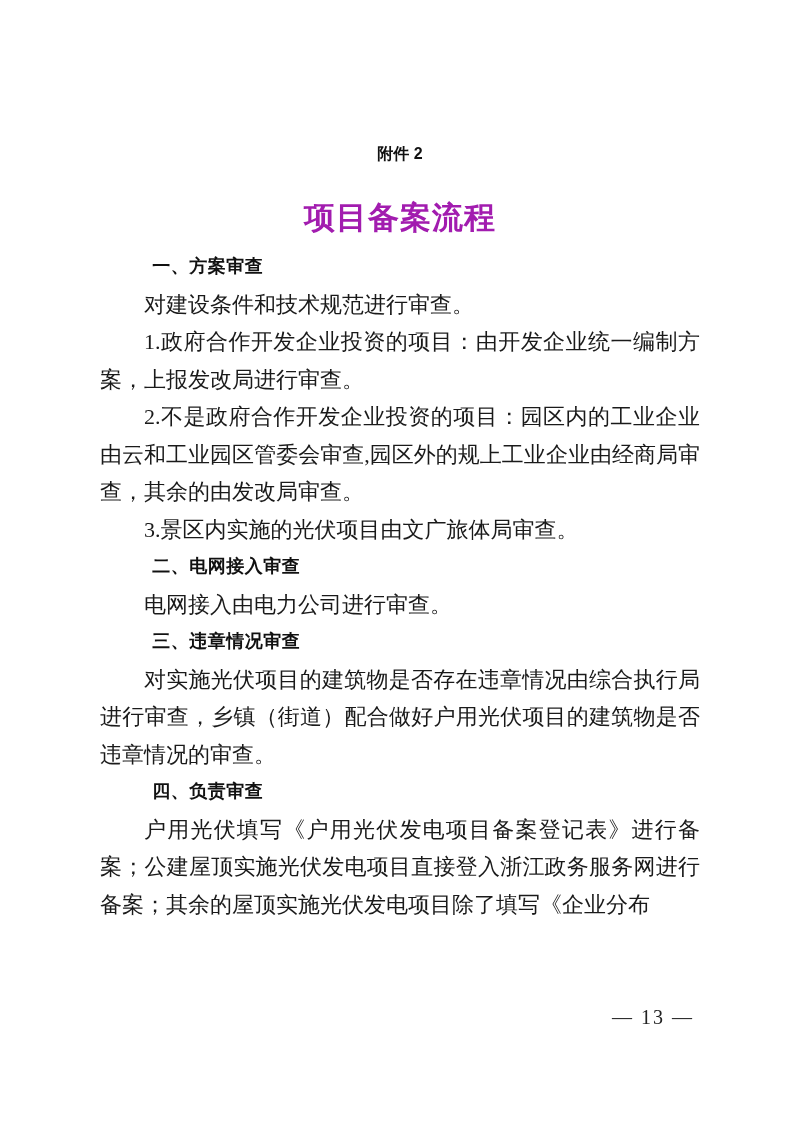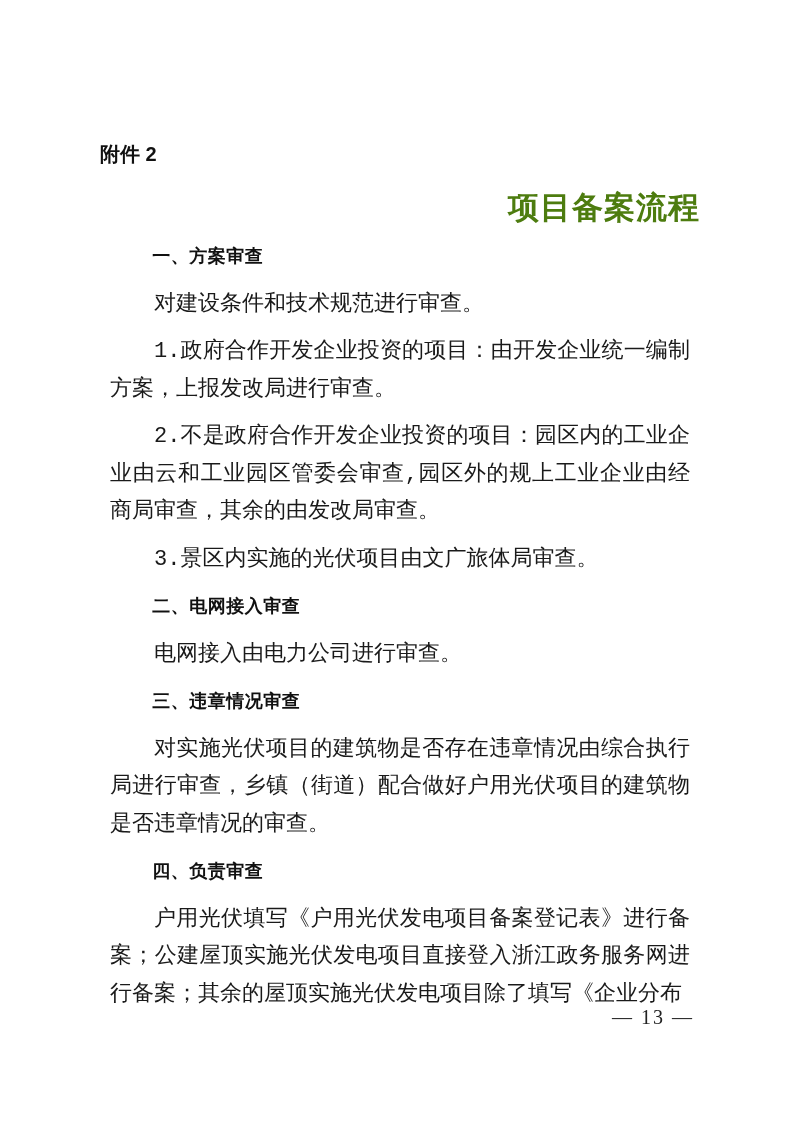--- a/index.html
+++ b/index.html
@@ -14,33 +14,34 @@
     box-sizing: border-box;
     background: #ffffff;
     color: #000000;
     padding: 142px 100px 0 100px;
     overflow: hidden;
     font-family: "Liberation Serif", "DejaVu Serif", serif;
   }
   .attachment-label {
     font-family: "Liberation Sans", "DejaVu Sans", sans-serif;
     font-weight: bold;
-    font-size: 20px;
+    font-size: 16px;
     line-height: 24px;
     color: #111111;
+    text-align: center;
   }
   .doc-title {
-    margin: 22px 0 0 0;
+    margin: 32px 0 0 0;
     font-family: "Liberation Serif", "DejaVu Serif", serif;
     font-weight: bold;
     font-size: 31px;
     line-height: 40px;
-    text-align: right;
+    text-align: center;
     letter-spacing: 1px;
-    color: #4d7c0f;
+    color: #a21caf;
   }
   .content {
     margin-top: 10px;
     font-size: 22px;
     line-height: 37.5px;
     text-align: justify;
     text-justify: inter-ideograph;
     color: #1a1a1a;
   }
   .content h2 {
@@ -48,23 +49,22 @@
     font-family: "Liberation Sans", "DejaVu Sans", sans-serif;
     font-weight: bold;
     font-size: 18px;
     line-height: 37.5px;
     text-indent: 2.9em;
     text-align: left;
     color: #111111;
     letter-spacing: 0.5px;
   }
   .content p {
-    margin: 10px;
+    margin: 0;
     text-indent: 2em;
-    font-family: Liberation Mono, monospace;
   }
   .page-number {
     position: absolute;
     top: 1003px;
     right: 106px;
     font-family: "Liberation Serif", "DejaVu Serif", serif;
     font-size: 20px;
     line-height: 28px;
     color: #222222;
     letter-spacing: 2px;

